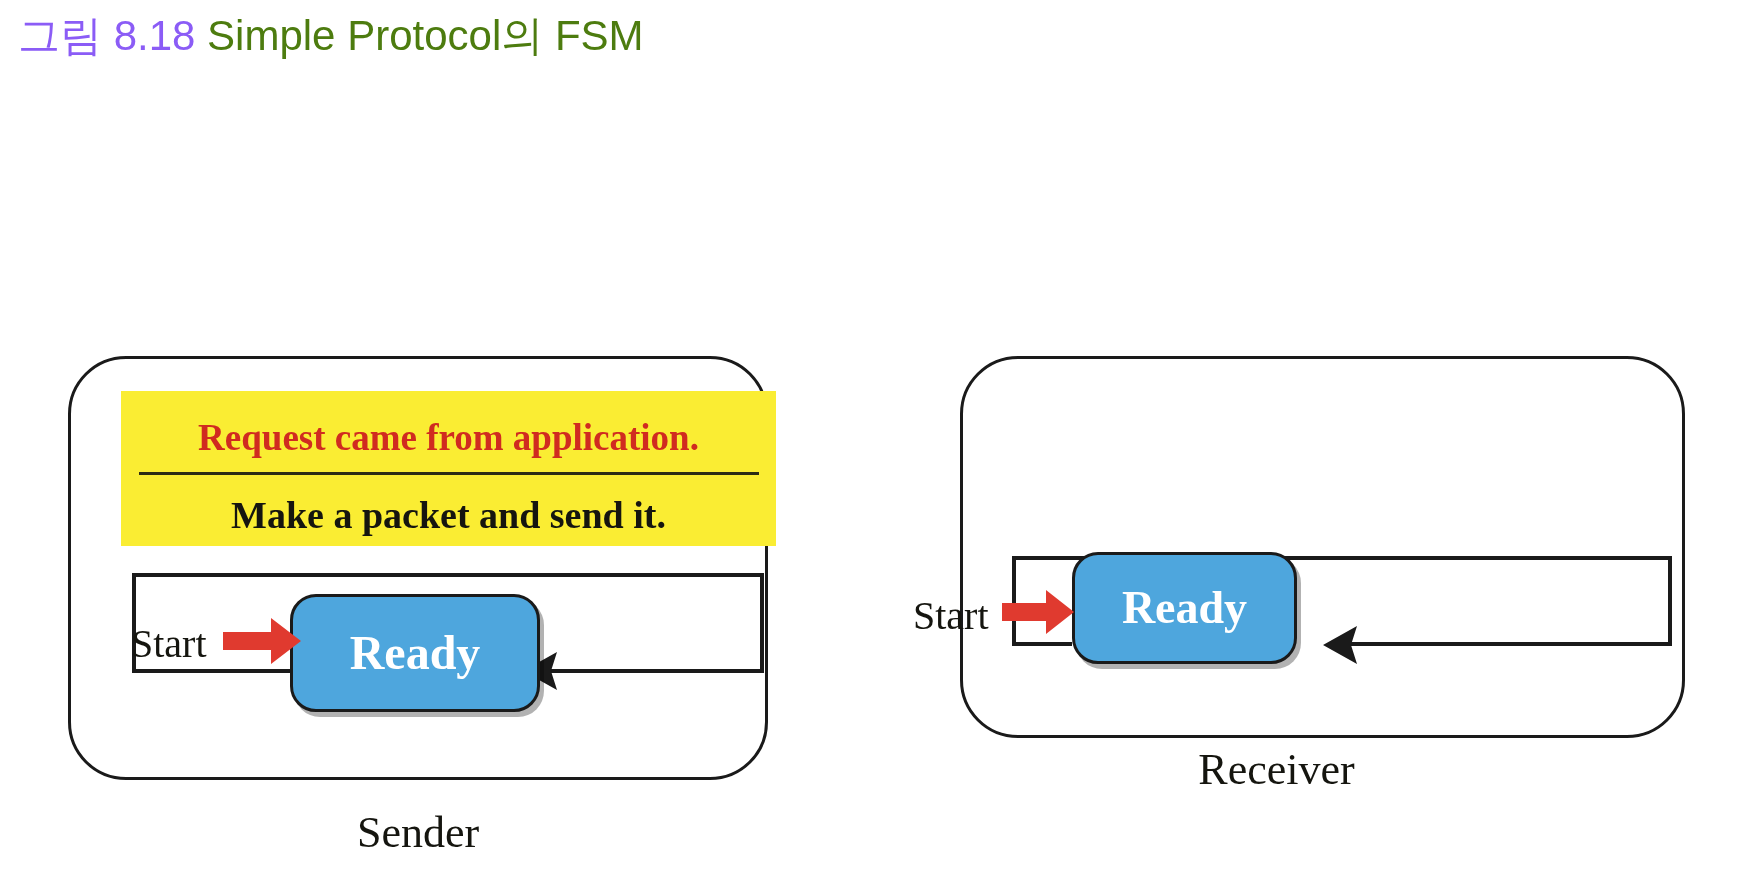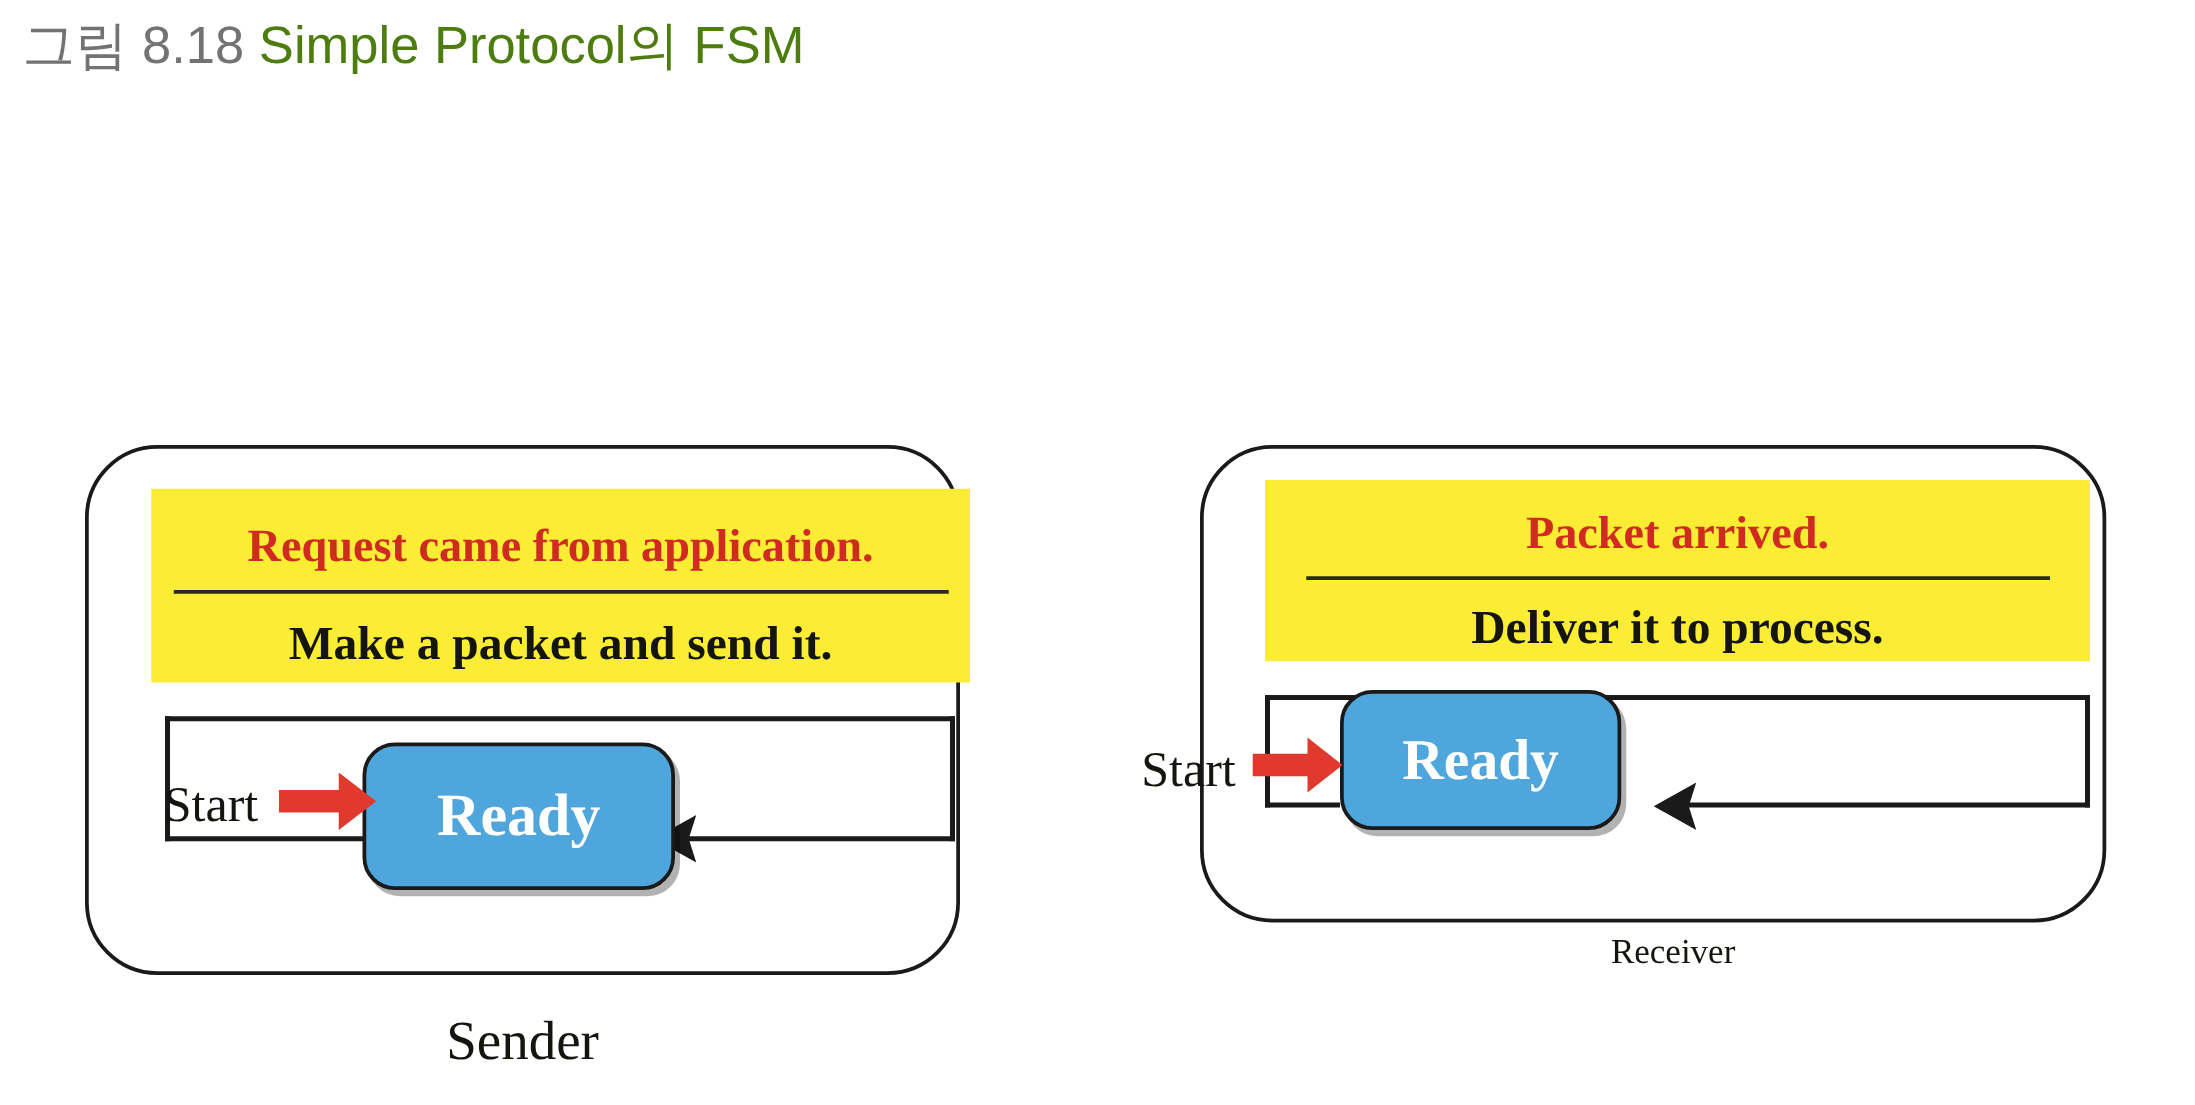--- a/index.html
+++ b/index.html
@@ -20,21 +20,21 @@
     position: absolute;
     left: 18px;
     top: 8px;
     font-family: "Liberation Sans", sans-serif;
     font-size: 42px;
     line-height: 56px;
     white-space: nowrap;
     letter-spacing: 0px;
   }
   #figure-caption .cap-num {
-    color: #737373;
+    color: #8b5cf6;
   }
   #figure-caption .cap-rest {
     color: #4d7c0f;
   }
 
   
   .fsm-panel {
     position: absolute;
   }
   .panel-outline {
@@ -170,25 +170,20 @@
     </svg>
   </div>
 </div>
 
 <div class="role-caption" style="left:68px; top:811px; width:700px; font-size:44px;">Sender</div>
 
 <div class="fsm-panel" style="left:960px; top:356px; width:725px; height:382px;">
 
   <div class="panel-outline" style="width:725px; height:382px;"></div>
 
-  <div class="event-note" style="left:52px; top:28px; width:660px; height:145px;">
-    <div class="event-line" style="font-size:37px; padding-top:24px;">Packet arrived.</div>
-    <div class="note-rule" style="width:595px; margin-top:16px;"></div>
-    <div class="action-line" style="font-size:38px; padding-top:19px;">Deliver it to process.</div>
-  </div>
 
   <div class="loop-path" style="left:52px; top:200px; width:660px; height:90px; border-bottom:none;"></div>
   <div class="loop-path" style="left:52px; top:286px; width:60px; height:4px; border:none; background:#1a1a1a;"></div>
   <div class="loop-path" style="left:378px; top:286px; width:334px; height:4px; border:none; background:#1a1a1a;"></div>
 
   <div class="loop-arrowhead" style="left:363px; top:270px; width:34px; height:38px;">
     <svg width="34" height="38" viewBox="0 0 34 38">
       <polygon points="0,19 34,0 28,19 34,38" fill="#1a1a1a"></polygon>
     </svg>
   </div>
@@ -198,13 +193,13 @@
   </div>
 
   <div class="start-label" style="left:-47px; top:240px; font-size:40px;">Start</div>
   <div class="start-arrow" style="left:42px; top:234px; width:72px; height:44px;">
     <svg width="72" height="44" viewBox="0 0 72 44">
       <polygon points="0,13 44,13 44,0 72,22 44,44 44,31 0,31" fill="#e03a2f"></polygon>
     </svg>
   </div>
 </div>
 
-<div class="role-caption" style="left:976px; top:748px; width:725px; font-size:28px;">Receiver</div>
+<div class="role-caption" style="left:914px; top:748px; width:725px; font-size:44px;">Receiver</div>
 
 </body></html>

